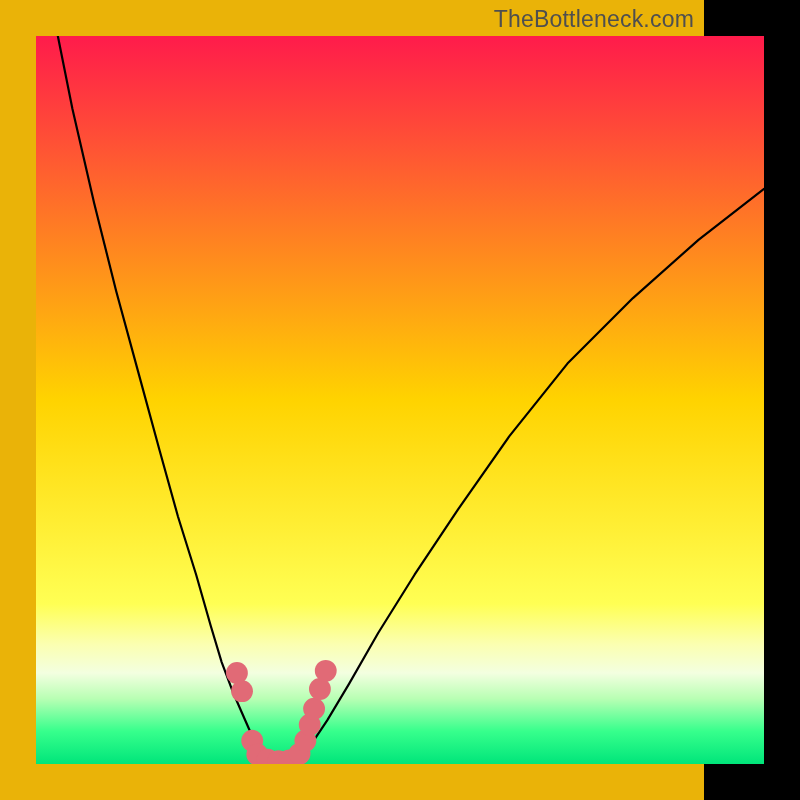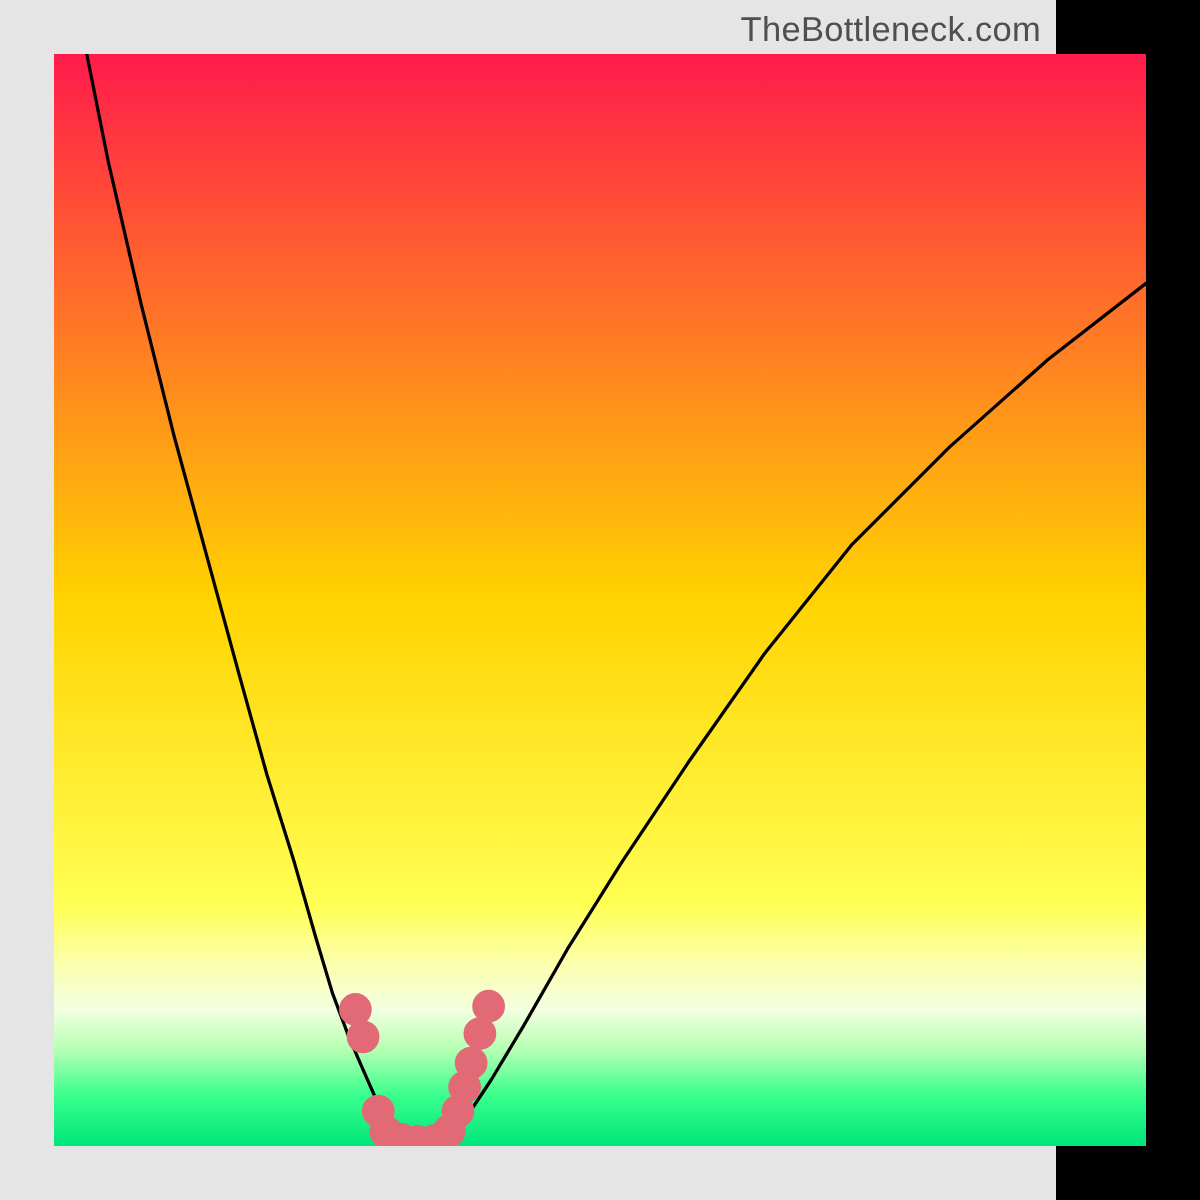--- a/index.html
+++ b/index.html
@@ -10,21 +10,21 @@
     overflow: hidden;
     background: #000;
     font-family: Arial, Helvetica, sans-serif;
   }
   .frame {
     position: absolute;
     left: 0;
     top: 0;
     width: 704px;
     height: 800px;
-    background: #e5e5e5;
+    background: #eab308;
   }
   .plot-area {
     position: absolute;
     left: 36px;
     top: 36px;
     width: 728px;
     height: 728px;
     overflow: hidden;
   }
   .plot-bg {

